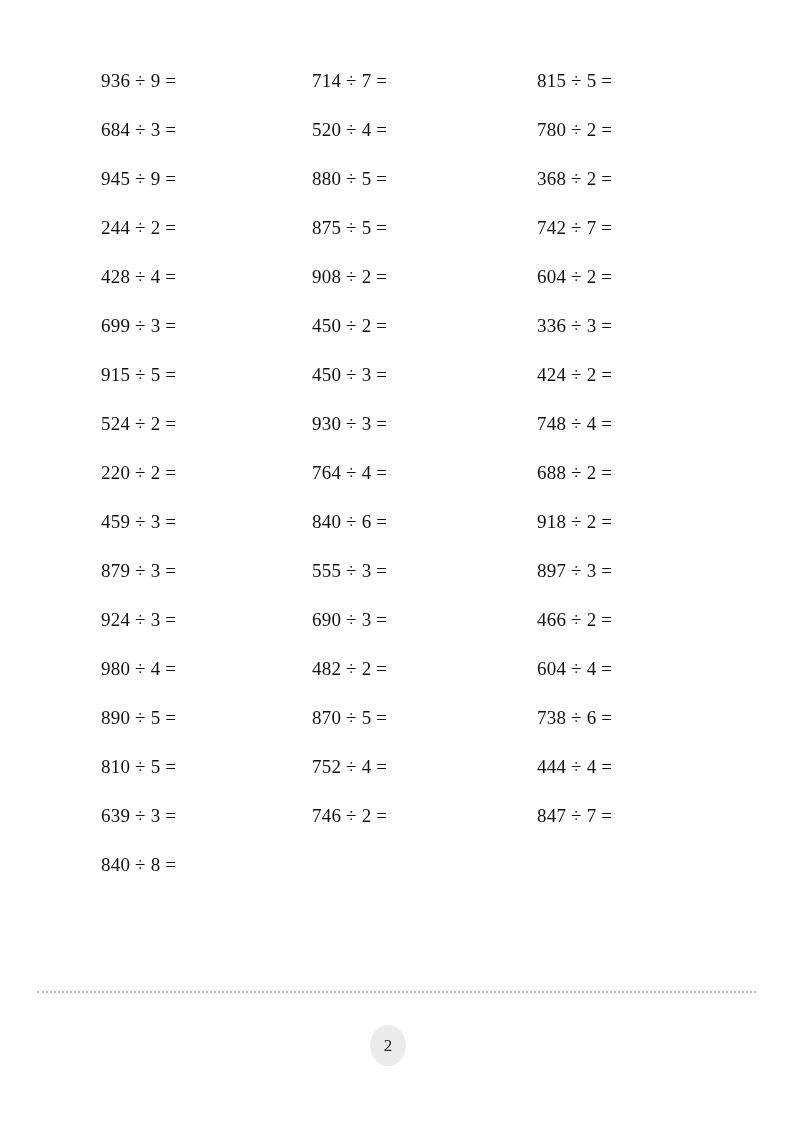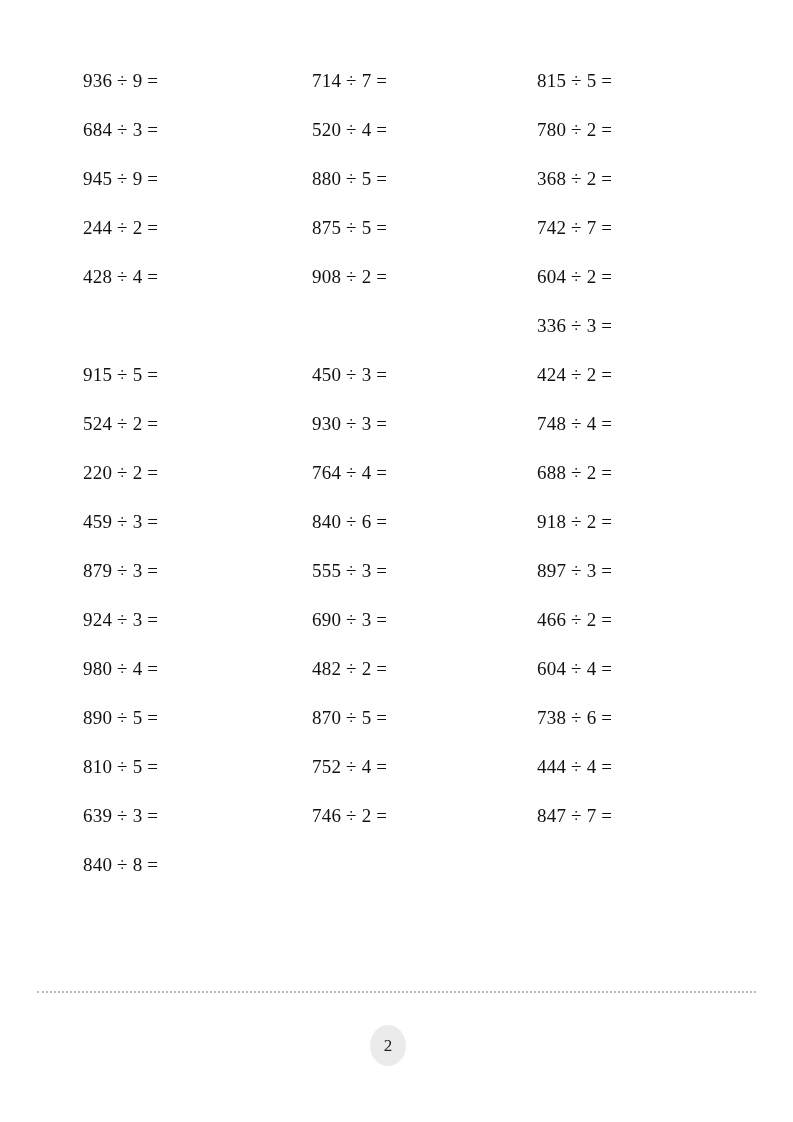--- a/index.html
+++ b/index.html
@@ -27,21 +27,21 @@
   }
   .problem {
     position: absolute;
     top: 0;
     height: 49px;
     line-height: 49px;
     font-size: 19px;
     letter-spacing: 0.2px;
     white-space: pre;
   }
-  .col-0 { left: 83px; }
+  .col-0 { left: 101px; }
   .col-1 { left: 312px; }
   .col-2 { left: 537px; }
   .footer-divider {
     position: absolute;
     top: 991px;
     left: 37px;
     width: 719px;
     height: 0;
     border-top: 2px dotted #b9b9b9;
   }
@@ -87,20 +87,22 @@
         <span class="problem col-0">244 ÷ 2 =</span>
         <span class="problem col-1">875 ÷ 5 =</span>
         <span class="problem col-2">742 ÷ 7 =</span>
       </div>
       <div class="problem-row">
         <span class="problem col-0">428 ÷ 4 =</span>
         <span class="problem col-1">908 ÷ 2 =</span>
         <span class="problem col-2">604 ÷ 2 =</span>
       </div>
       <div class="problem-row">
+        <span class="problem col-0">699 ÷ 3 =</span>
+        <span class="problem col-1">450 ÷ 2 =</span>
         <span class="problem col-2">336 ÷ 3 =</span>
       </div>
       <div class="problem-row">
         <span class="problem col-0">915 ÷ 5 =</span>
         <span class="problem col-1">450 ÷ 3 =</span>
         <span class="problem col-2">424 ÷ 2 =</span>
       </div>
       <div class="problem-row">
         <span class="problem col-0">524 ÷ 2 =</span>
         <span class="problem col-1">930 ÷ 3 =</span>

